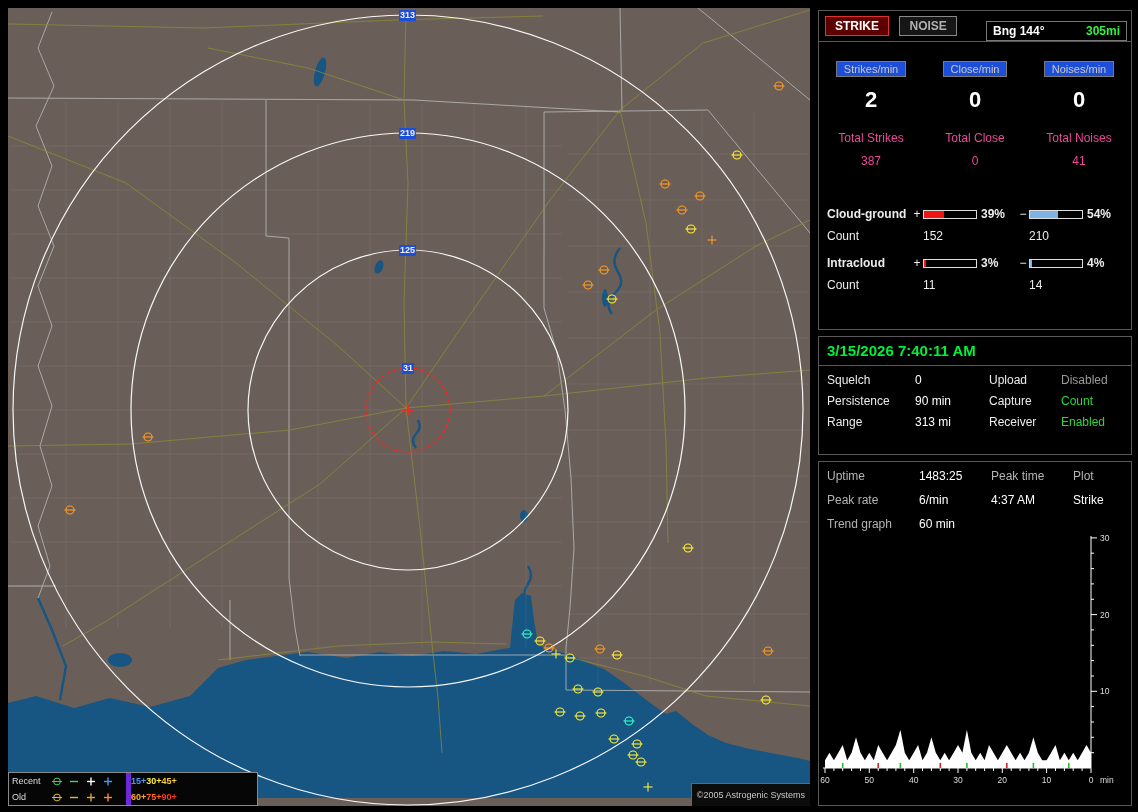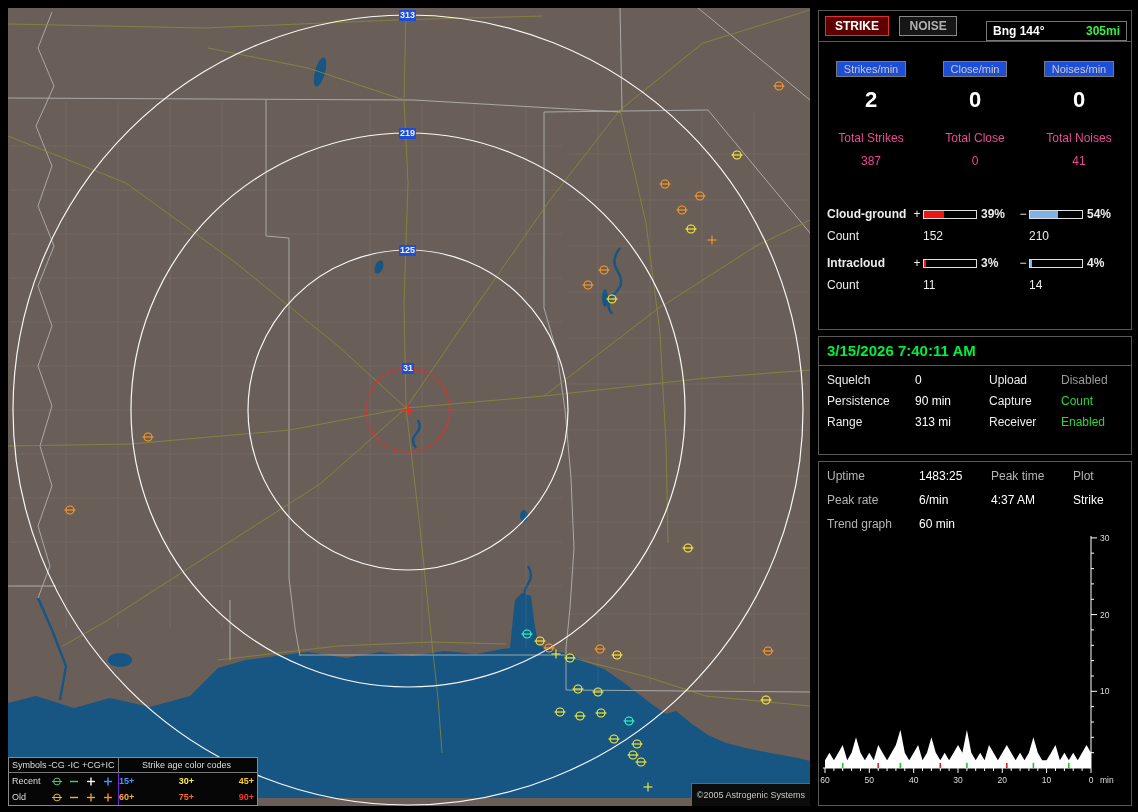--- a/index.html
+++ b/index.html
@@ -9,21 +9,21 @@
 
 #map-area{position:absolute;left:8px;top:8px;width:802px;height:798px;background:#6a5f58}
 #map-svg{position:absolute;left:0;top:0}
 .ring-label{position:absolute;font-size:9px;font-weight:bold;color:#f2efe2;background:#1d4ed8;padding:0 1px;line-height:11px;z-index:3}
 #map-legend{position:absolute;left:0;bottom:0;width:250px;background:#060606;border:1px solid #8a8a8a;z-index:4;color:#ddd}
 .ml-row{display:flex;align-items:center;height:16px;padding:0 3px;font-size:9px}
 .ml-row.head{border-bottom:1px solid #777;height:15px}
 .ml-label{width:36px}
 .ml-sym{width:17px;display:flex;justify-content:center}
 .ml-sym-h{width:17px;text-align:center}
-.ml-ages{flex:1;display:flex;border-left:1px solid #6d28d9;margin-left:2px;height:100%;align-items:center;justify-content:space-between}
+.ml-ages{flex:1;display:flex;border-left:5px solid #6d28d9;margin-left:10px;height:100%;align-items:center;justify-content:flex-start}
 .ml-ages-head{flex:1;text-align:center;border-left:1px solid #777;margin-left:2px;height:100%;line-height:15px}
 .ml-age{font-weight:bold}
 #map-copyright{position:absolute;right:0;bottom:0;background:#0c0c0c;border:1px solid #666;border-right:none;border-bottom:none;color:#c8c8c8;font-size:9px;padding:6px 5px;z-index:4}
 
 
 .box{position:absolute;left:818px;width:314px;background:#000;border:1px solid #595959;color:#e8e8e8}
 #box-stats{top:10px;height:320px}
 #box-status{top:336px;height:119px}
 #box-trend{top:461px;height:345px}
 .btnrow{position:absolute;top:5px;left:6px;right:0;height:22px}
@@ -292,28 +292,20 @@
             <line x1="627.5" y1="754" x2="638.5" y2="754"></line>
           </g>
           <g stroke="#ffee33" fill="none" stroke-width="1.1">
             <line x1="635.5" y1="779" x2="644.5" y2="779"></line>
             <line x1="640" y1="774.5" x2="640" y2="783.5"></line>
           </g>
         </g>
     </svg>
 
     <div id="map-legend">
-      <div class="ml-row head" id="ml-head">
-        <span class="ml-label">Symbols</span>
-        <span class="ml-sym-h">-CG</span>
-          <span class="ml-sym-h">-IC</span>
-          <span class="ml-sym-h">+CG</span>
-          <span class="ml-sym-h">+IC</span>
-          <span class="ml-ages-head">Strike age color codes</span>
-      </div>
       <div id="ml-rows">
           <div class="ml-row">
             <span class="ml-label">Recent</span>
             <span class="ml-sym">
               <svg width="14" height="11">
                 <circle cx="7" cy="5.5" r="3.4" fill="none" stroke="#44cc77"></circle>
                 <line x1="2" y1="5.5" x2="12" y2="5.5" stroke="#44cc77"></line>
               </svg>
             </span>
             <span class="ml-sym">

